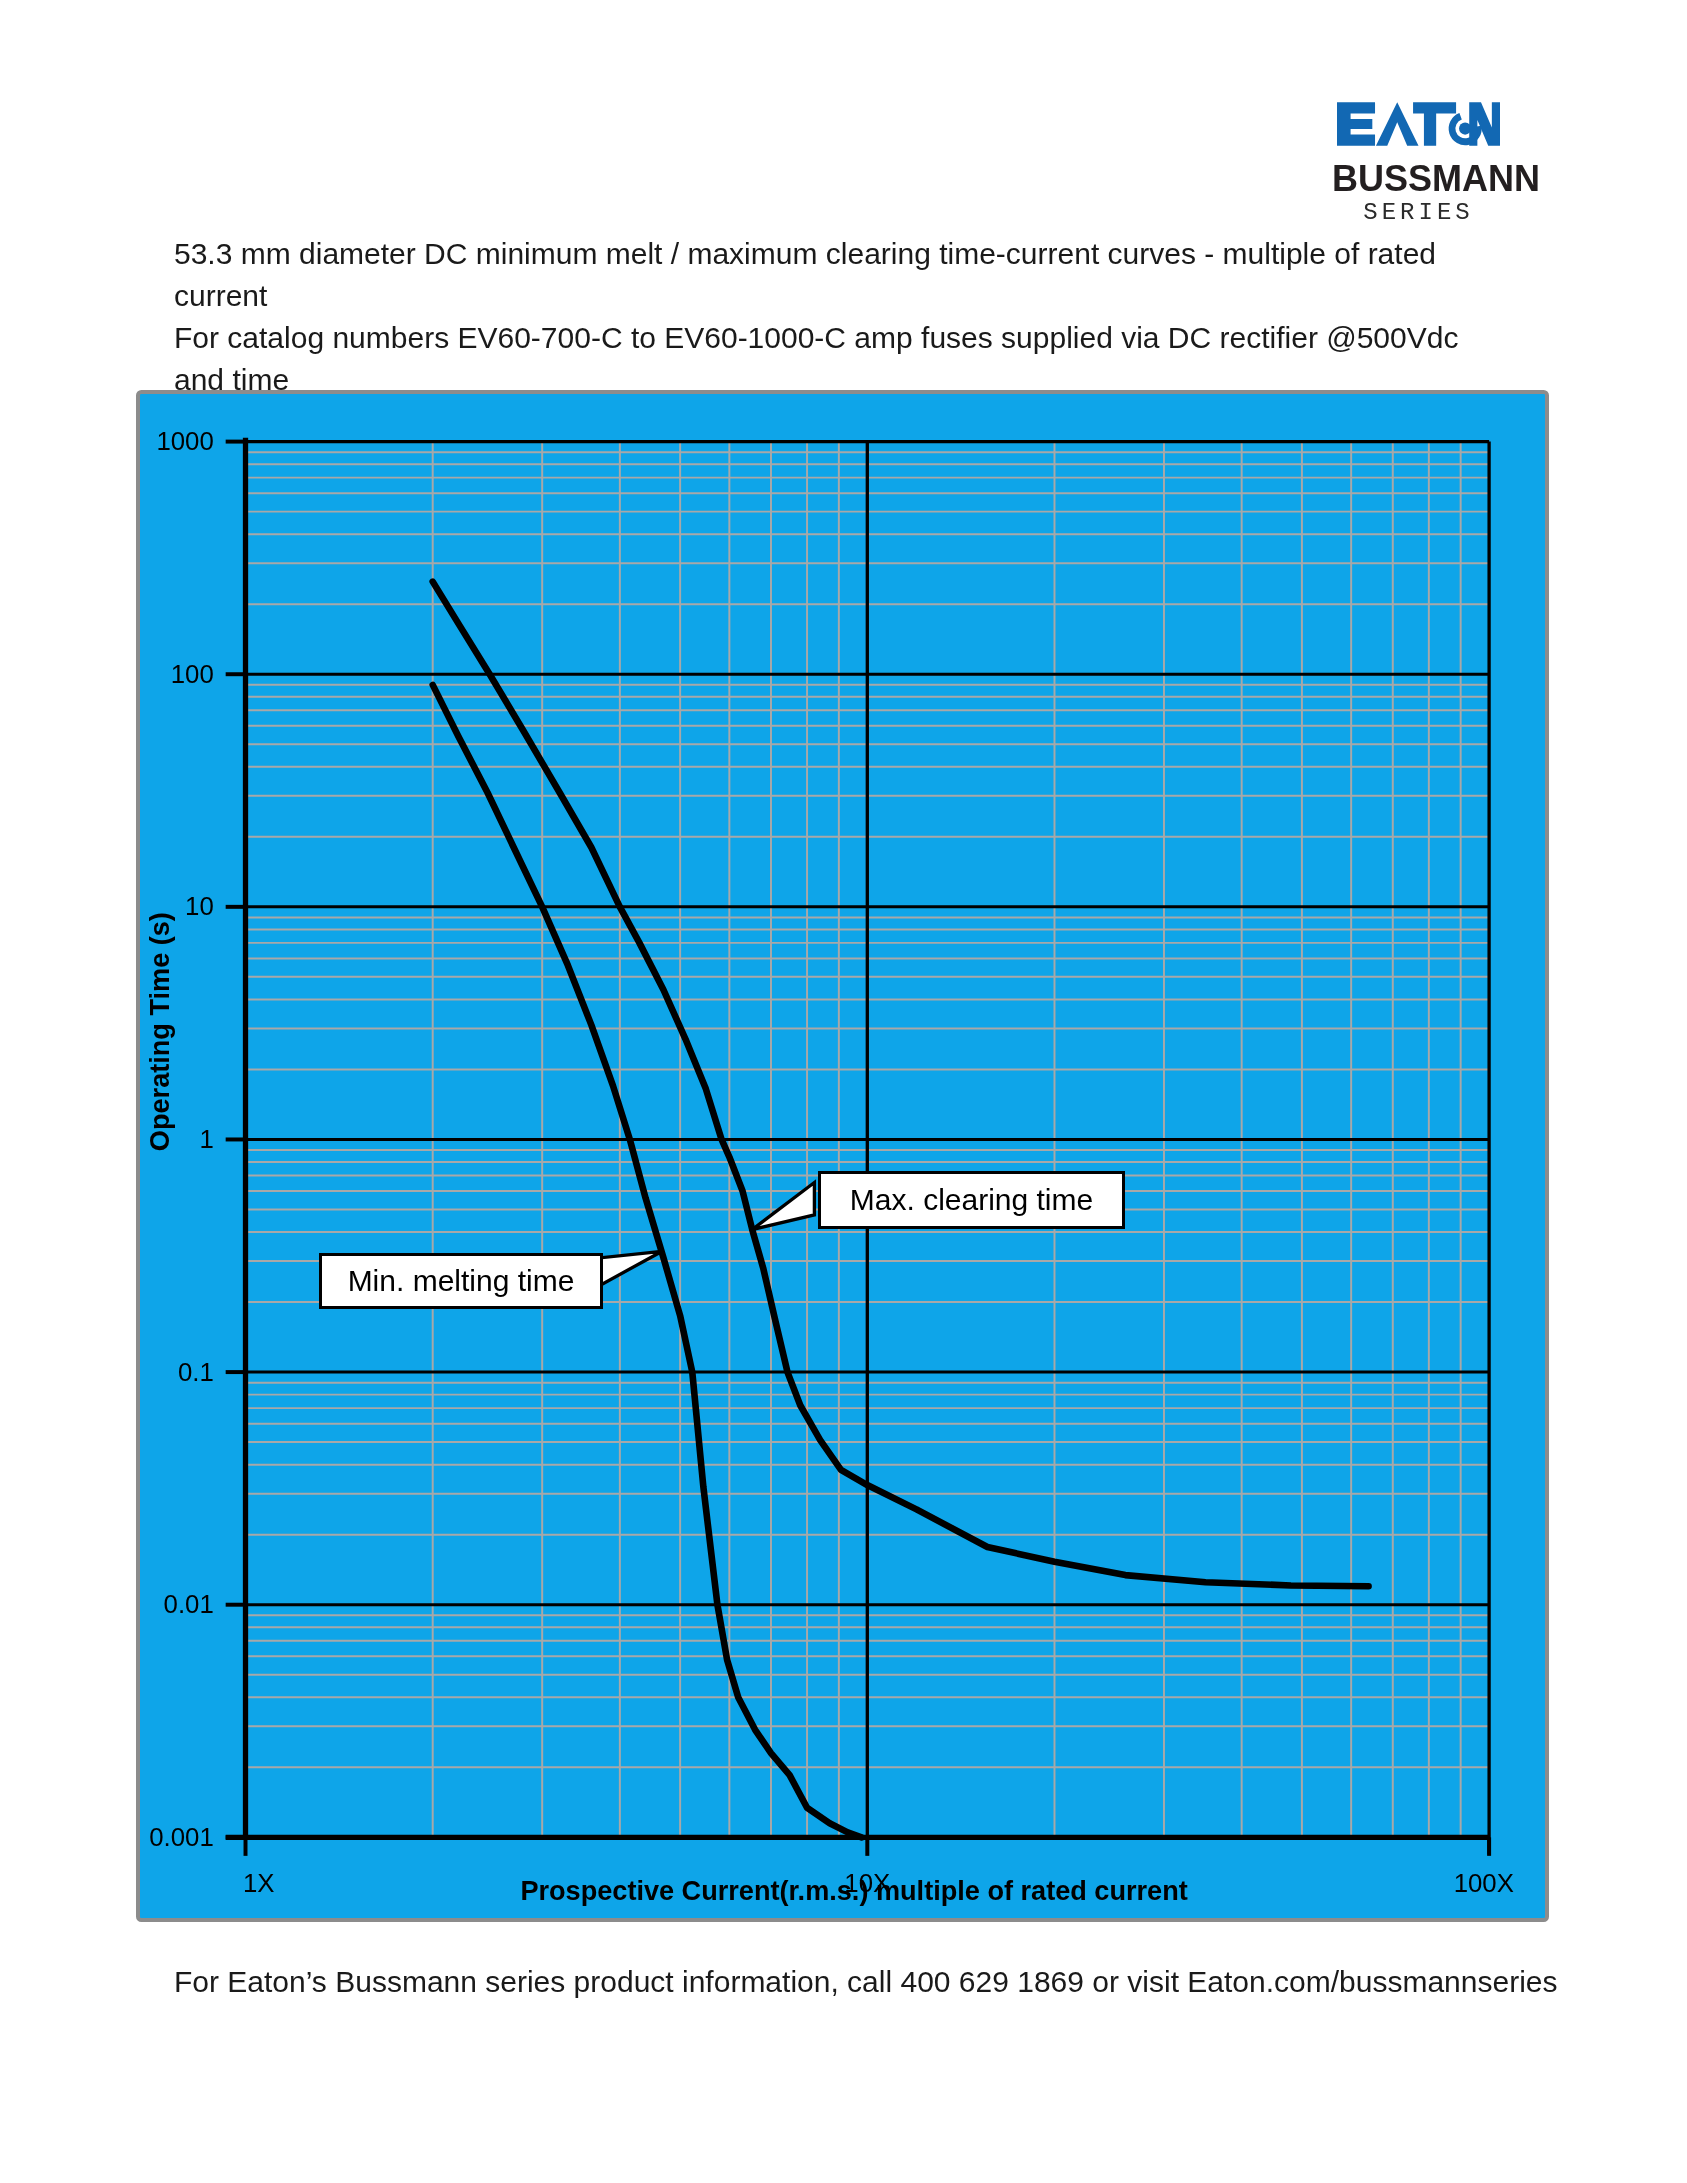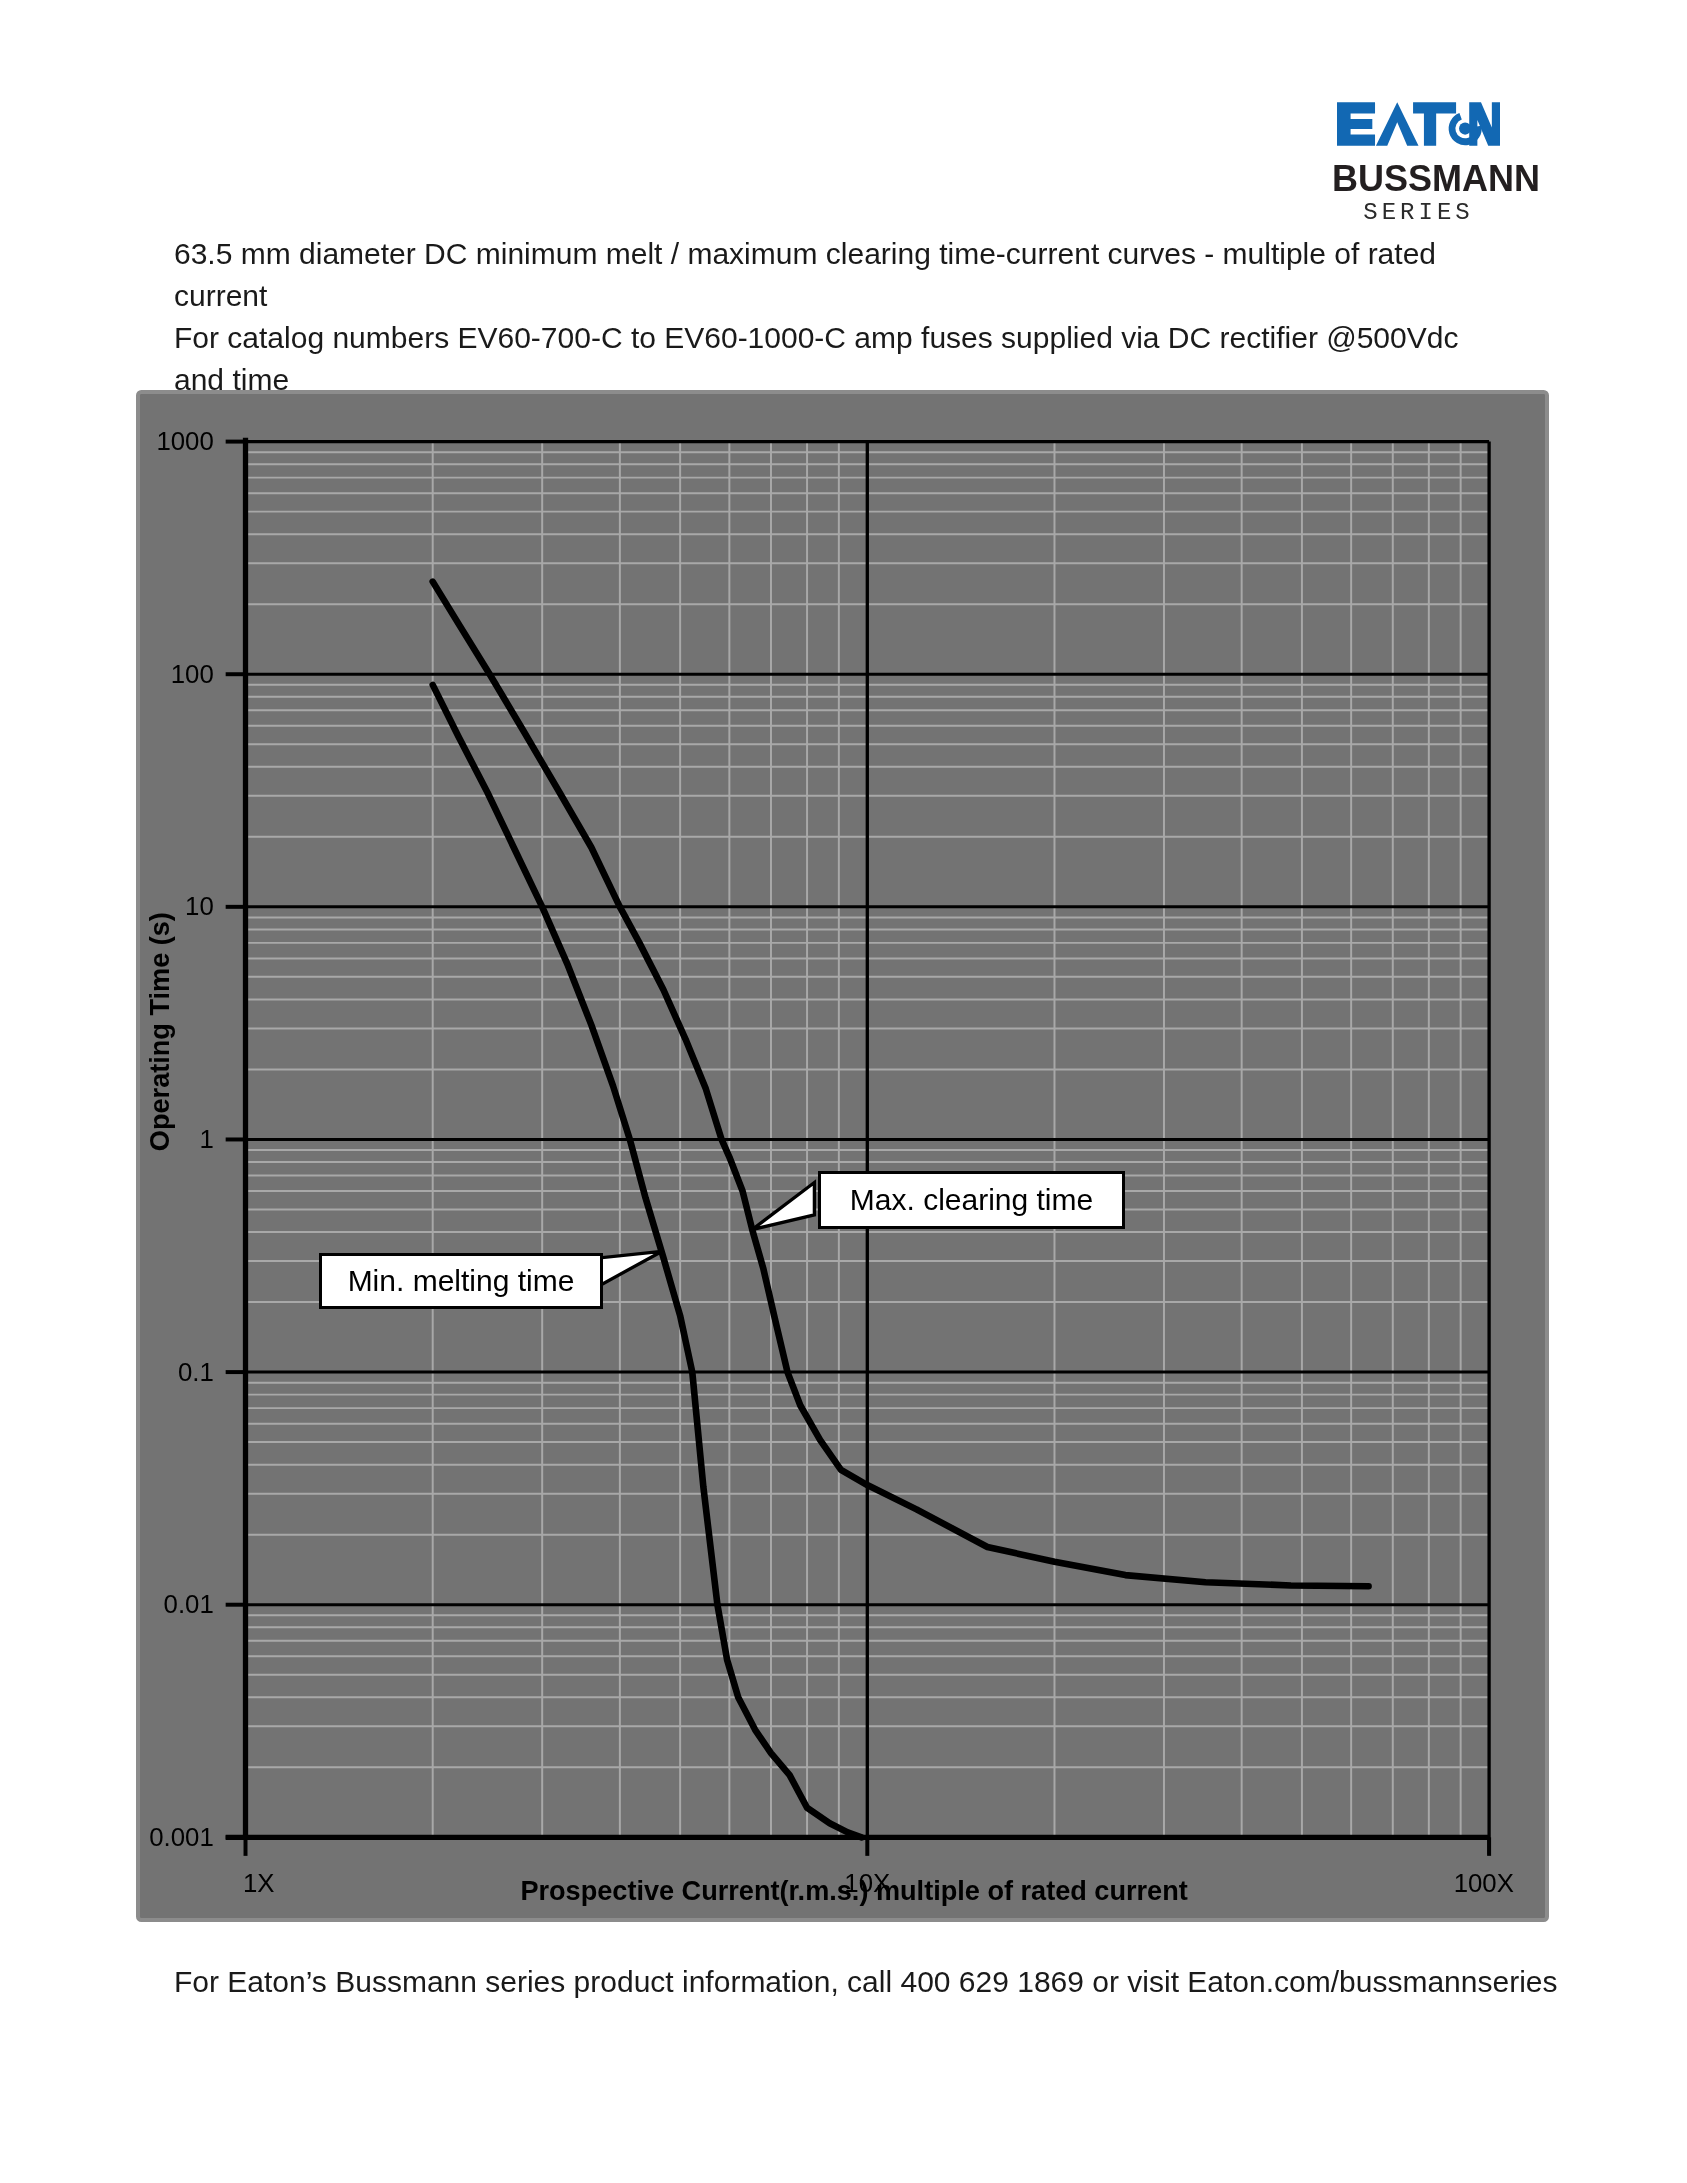--- a/index.html
+++ b/index.html
@@ -16,21 +16,21 @@
   .logo .sub{
     font-size:24px;font-weight:normal;letter-spacing:4px;color:#2b2b2b;
     line-height:1;margin-top:4px;white-space:nowrap;font-family:Liberation Mono, monospace;
   }
   .title-block{
     position:absolute;left:174px;top:233px;width:1323px;
     font-size:30px;line-height:42px;color:#1a1a1a;
   }
   .chart-panel{
     position:absolute;left:136px;top:390px;width:1413px;height:1532px;
-    border:4px solid #8c8c8c;border-radius:5.3px;background:#737373;box-sizing:border-box;padding-left:12px;
+    border:4px solid #8c8c8c;border-radius:5.3px;background:#0ea5e9;box-sizing:border-box;padding-left:12px;
   }
   .chart-panel svg{position:absolute;left:-4px;top:-4px;}
   .callout{
     position:absolute;border:3.3px solid #000;background:#fff;box-sizing:border-box;
     display:flex;align-items:center;justify-content:center;
     font-size:30px;color:#000;white-space:nowrap;z-index:3;
   }
   .footer{
     position:absolute;left:174px;top:1957px;font-size:30px;color:#1a1a1a;white-space:nowrap;margin-top:8px;
   }
@@ -49,21 +49,21 @@
         <circle cx="283" cy="60" r="13.5"></circle>
         <path d="M292,98 V2 H318 L342,58 V2 H360 V98 H334 L310,41 V98 Z"></path>
       </g>
     </svg>
   </span>
   <div class="brand">BUSSMANN</div>
   <div class="sub">SERIES</div>
 </div>
 
 <div class="title-block">
-  <div>63.5 mm diameter DC minimum melt / maximum clearing time-current curves - multiple of rated current</div>
+  <div>53.3 mm diameter DC minimum melt / maximum clearing time-current curves - multiple of rated current</div>
   <div>For catalog numbers EV60-700-C to EV60-1000-C amp fuses supplied via DC rectifier @500Vdc and time</div>
   <div>constant (L/R) 2 ms ± 0.5 ms</div>
 </div>
 
 <div class="chart-panel">
   <svg id="chart-svg" width="1413" height="1532" viewBox="0 0 2135 2316" xmlns="http://www.w3.org/2000/svg">
       <g>
         <line x1="447.96819592414226" y1="78" x2="447.96819592414226" y2="2188" stroke="#a8a8a8" stroke-width="3"></line>
         <line x1="613.4939794364825" y1="78" x2="613.4939794364825" y2="2188" stroke="#a8a8a8" stroke-width="3"></line>
         <line x1="730.9363918482845" y1="78" x2="730.9363918482845" y2="2188" stroke="#a8a8a8" stroke-width="3"></line>

